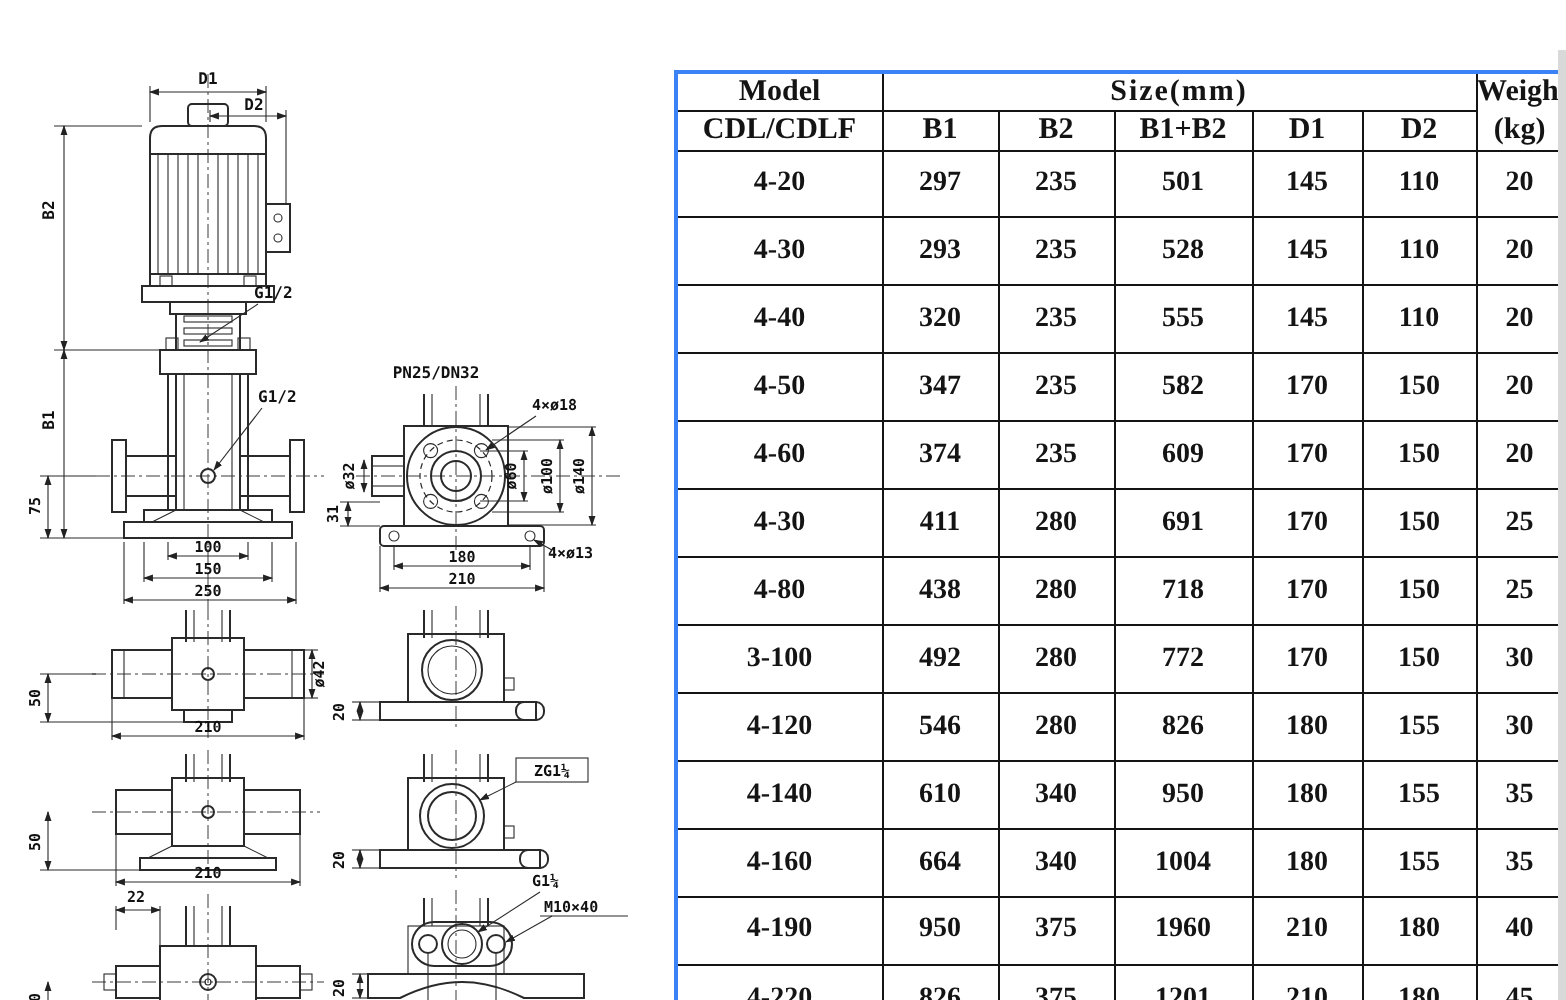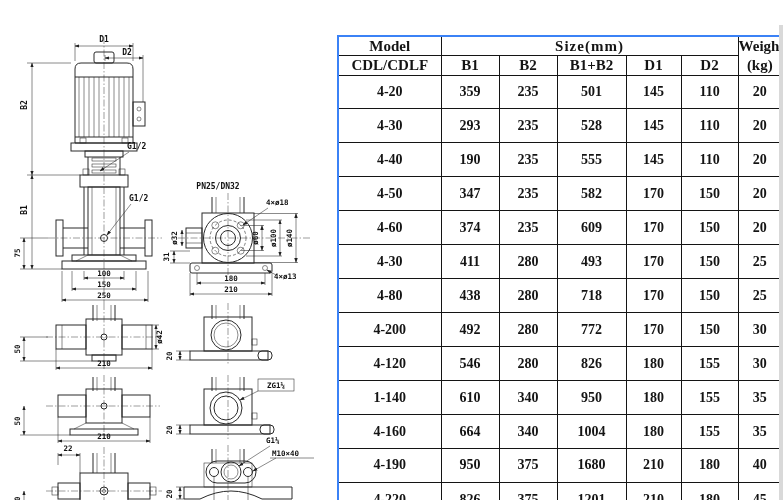--- a/index.html
+++ b/index.html
@@ -445,39 +445,39 @@
           <th>B1</th>
           <th>B2</th>
           <th>B1+B2</th>
           <th>D1</th>
           <th>D2</th>
         </tr>
       </thead>
       <tbody id="table-body">
           <tr>
             <td>4-20</td>
-            <td>359</td>
+            <td>297</td>
             <td>235</td>
             <td>501</td>
             <td>145</td>
             <td>110</td>
             <td>20</td>
           </tr>
           <tr>
             <td>4-30</td>
             <td>293</td>
             <td>235</td>
             <td>528</td>
             <td>145</td>
             <td>110</td>
             <td>20</td>
           </tr>
           <tr>
             <td>4-40</td>
-            <td>190</td>
+            <td>320</td>
             <td>235</td>
             <td>555</td>
             <td>145</td>
             <td>110</td>
             <td>20</td>
           </tr>
           <tr>
             <td>4-50</td>
             <td>347</td>
             <td>235</td>
@@ -492,75 +492,75 @@
             <td>235</td>
             <td>609</td>
             <td>170</td>
             <td>150</td>
             <td>20</td>
           </tr>
           <tr>
             <td>4-30</td>
             <td>411</td>
             <td>280</td>
-            <td>493</td>
+            <td>691</td>
             <td>170</td>
             <td>150</td>
             <td>25</td>
           </tr>
           <tr>
             <td>4-80</td>
             <td>438</td>
             <td>280</td>
             <td>718</td>
             <td>170</td>
             <td>150</td>
             <td>25</td>
           </tr>
           <tr>
-            <td>4-200</td>
+            <td>3-100</td>
             <td>492</td>
             <td>280</td>
             <td>772</td>
             <td>170</td>
             <td>150</td>
             <td>30</td>
           </tr>
           <tr>
             <td>4-120</td>
             <td>546</td>
             <td>280</td>
             <td>826</td>
             <td>180</td>
             <td>155</td>
             <td>30</td>
           </tr>
           <tr>
-            <td>1-140</td>
+            <td>4-140</td>
             <td>610</td>
             <td>340</td>
             <td>950</td>
             <td>180</td>
             <td>155</td>
             <td>35</td>
           </tr>
           <tr>
             <td>4-160</td>
             <td>664</td>
             <td>340</td>
             <td>1004</td>
             <td>180</td>
             <td>155</td>
             <td>35</td>
           </tr>
           <tr>
             <td>4-190</td>
             <td>950</td>
             <td>375</td>
-            <td>1680</td>
+            <td>1960</td>
             <td>210</td>
             <td>180</td>
             <td>40</td>
           </tr>
           <tr>
             <td>4-220</td>
             <td>826</td>
             <td>375</td>
             <td>1201</td>
             <td>210</td>

